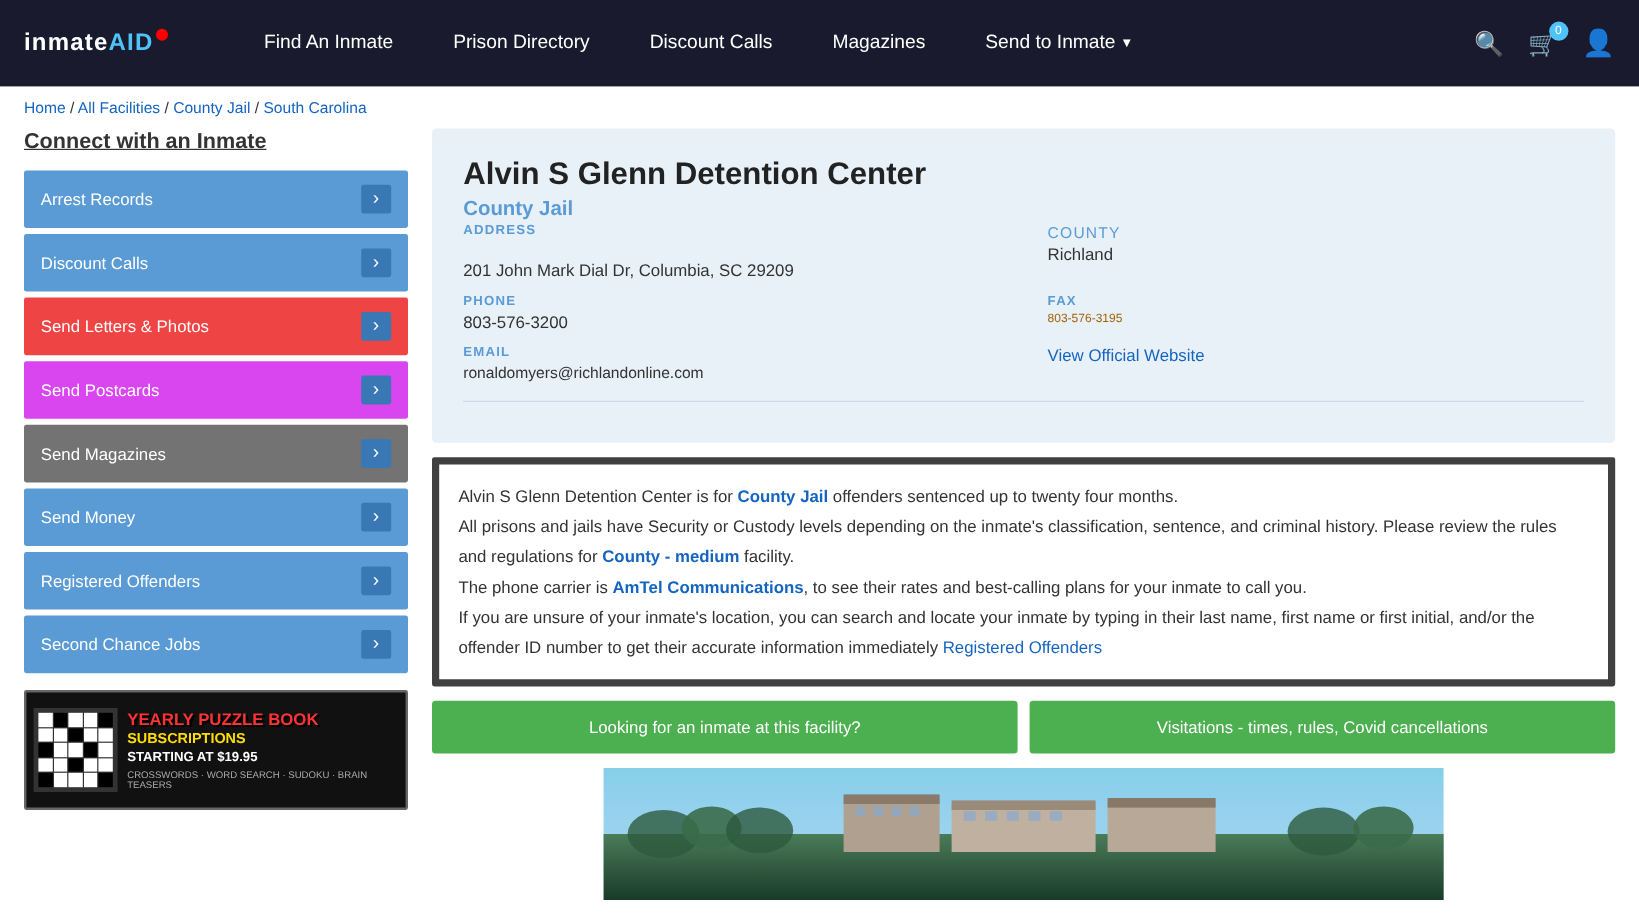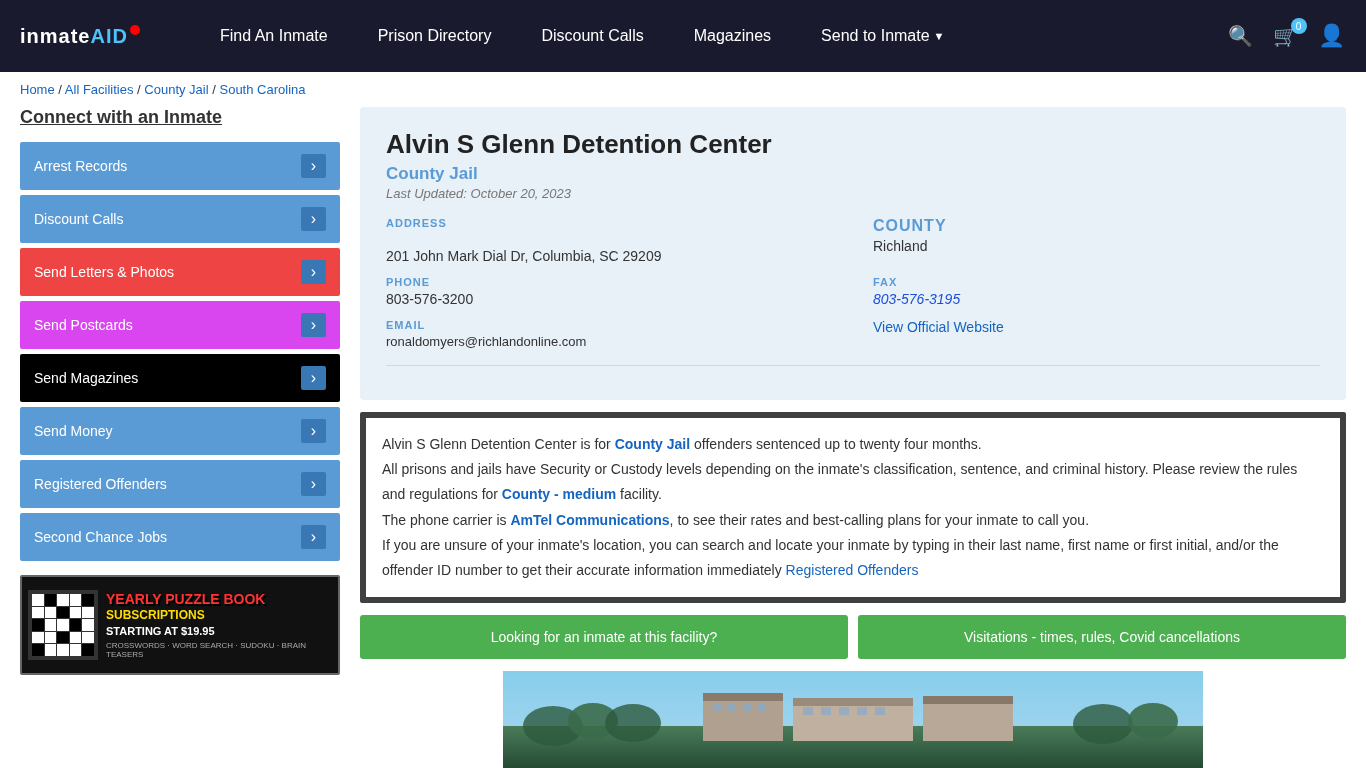--- a/index.html
+++ b/index.html
@@ -61,21 +61,21 @@
         <span style="background:#3a78b5; padding:3px 10px; border-radius:2px; font-size:16px;">›</span>
       </div>
       <div style="background:#ef4444; color:#fff; display:flex; align-items:center; justify-content:space-between; padding:12px 14px; cursor:pointer; border-radius:2px; font-size:14px;">
         <span>Send Letters &amp; Photos</span>
         <span style="background:#3a78b5; padding:3px 10px; border-radius:2px; font-size:16px;">›</span>
       </div>
       <div style="background:#d946ef; color:#fff; display:flex; align-items:center; justify-content:space-between; padding:12px 14px; cursor:pointer; border-radius:2px; font-size:14px;">
         <span>Send Postcards</span>
         <span style="background:#3a78b5; padding:3px 10px; border-radius:2px; font-size:16px;">›</span>
       </div>
-      <div style="background:#000000; color:#fff; display:flex; align-items:center; justify-content:space-between; padding:12px 14px; cursor:pointer; border-radius:2px; font-size:14px;">
+      <div style="background:#737373; color:#fff; display:flex; align-items:center; justify-content:space-between; padding:12px 14px; cursor:pointer; border-radius:2px; font-size:14px;">
         <span>Send Magazines</span>
         <span style="background:#3a78b5; padding:3px 10px; border-radius:2px; font-size:16px;">›</span>
       </div>
       <div style="background:#5b9bd5; color:#fff; display:flex; align-items:center; justify-content:space-between; padding:12px 14px; cursor:pointer; border-radius:2px; font-size:14px;">
         <span>Send Money</span>
         <span style="background:#3a78b5; padding:3px 10px; border-radius:2px; font-size:16px;">›</span>
       </div>
       <div style="background:#5b9bd5; color:#fff; display:flex; align-items:center; justify-content:space-between; padding:12px 14px; cursor:pointer; border-radius:2px; font-size:14px;">
         <span>Registered Offenders</span>
         <span style="background:#3a78b5; padding:3px 10px; border-radius:2px; font-size:16px;">›</span>
@@ -122,38 +122,37 @@
           <div style="color:#aaa; font-size:8px; margin-top:3px;">CROSSWORDS · WORD SEARCH · SUDOKU · BRAIN TEASERS</div>
         </div>
       </div>
     </div>
   </aside>
 
   <main style="flex:1;">
     <div style="background:#e8f0f8; padding:22px 26px 18px 26px; border-radius:4px; margin-bottom:12px;">
       <h1 style="font-size:26px; font-weight:bold; color:#222; margin-bottom:4px;">Alvin S Glenn Detention Center</h1>
       <div style="font-size:17px; color:#5b9bd5; font-weight:bold; margin-bottom:2px;">County Jail</div>
-      <div style="font-style:italic; color:#777; font-size:13px; margin-bottom:16px;">Last Updated: October 20, 2023</div>
 
       <div style="display:grid; grid-template-columns:1fr 1fr; gap:12px 40px; margin-bottom:16px; padding-bottom:16px; border-bottom:1px solid #cdd8e8;">
         <div>
           <div style="font-size:11px; font-weight:bold; color:#5b9bd5; text-transform:uppercase; letter-spacing:1px; margin-bottom:19px;">ADDRESS</div>
           <div style="font-size:14px; color:#333;">201 John Mark Dial Dr, Columbia, SC 29209</div>
         </div>
         <div>
-          <div style="font-size:16px; font-weight:bold; color:#5b9bd5; text-transform:uppercase; letter-spacing:1px; margin-bottom:3px;">COUNTY</div>
+          <div style="font-size:13px; font-weight:normal; color:#5b9bd5; text-transform:uppercase; letter-spacing:1px; margin-bottom:3px;">COUNTY</div>
           <div style="font-size:14px; color:#333;">Richland</div>
         </div>
         <div>
           <div style="font-size:11px; font-weight:bold; color:#5b9bd5; text-transform:uppercase; letter-spacing:1px; margin-bottom:3px;">PHONE</div>
           <div style="font-size:14px; color:#333;">803-576-3200</div>
         </div>
         <div>
           <div style="font-size:11px; font-weight:bold; color:#5b9bd5; text-transform:uppercase; letter-spacing:1px; margin-bottom:3px;">FAX</div>
-          <div style="font-size:14px; color:#1d4ed8;font-style:italic;">803-576-3195</div>
+          <div style="font-size:10px; color:#a16207;">803-576-3195</div>
         </div>
         <div>
           <div style="font-size:11px; font-weight:bold; color:#5b9bd5; text-transform:uppercase; letter-spacing:1px; margin-bottom:3px;">EMAIL</div>
           <div style="font-size:13px; color:#333;">ronaldomyers@richlandonline.com</div>
         </div>
         <div>
           <a href="#" style="color:#1565c0; text-decoration:none; font-size:14px;">View Official Website</a>
         </div>
       </div>
     </div>

